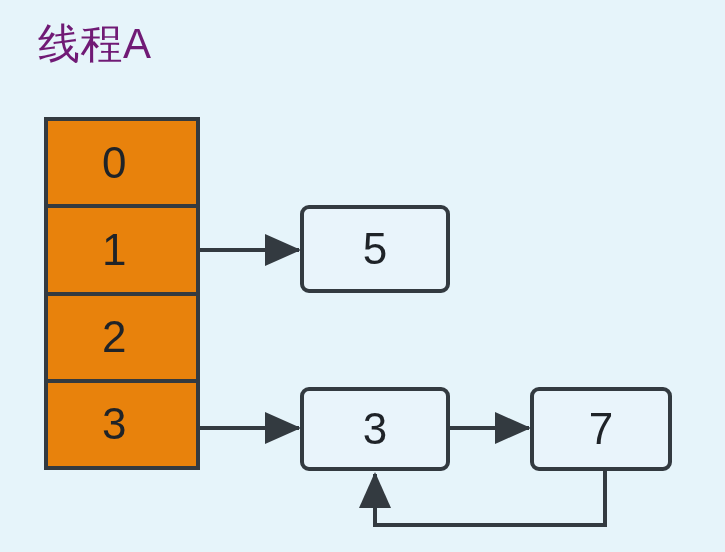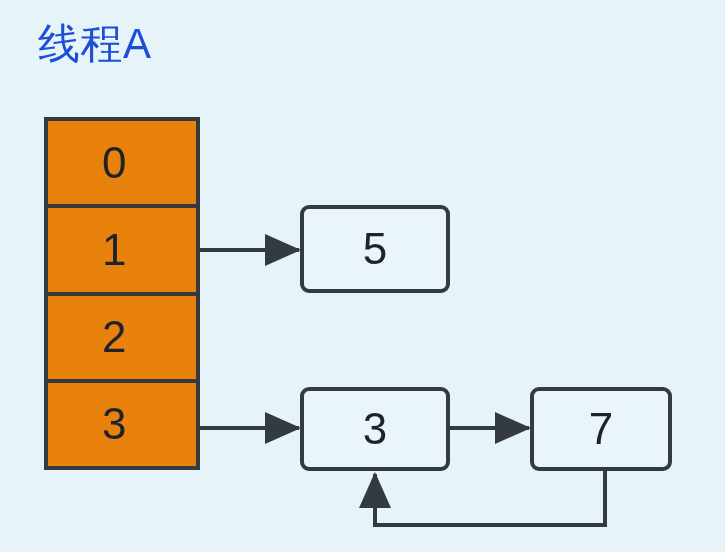--- a/index.html
+++ b/index.html
@@ -19,21 +19,21 @@
     height: 552px;
   }
 
   
   .title {
     position: absolute;
     left: 38px;
     top: 18px;
     font-size: 42px;
     line-height: 52px;
-    color: #1d4ed8;
+    color: #701a75;
     white-space: nowrap;
     letter-spacing: 0.5px;
   }
 
   
   .bucket-array {
     position: absolute;
     left: 44px;
     top: 117px;
     width: 156px;

